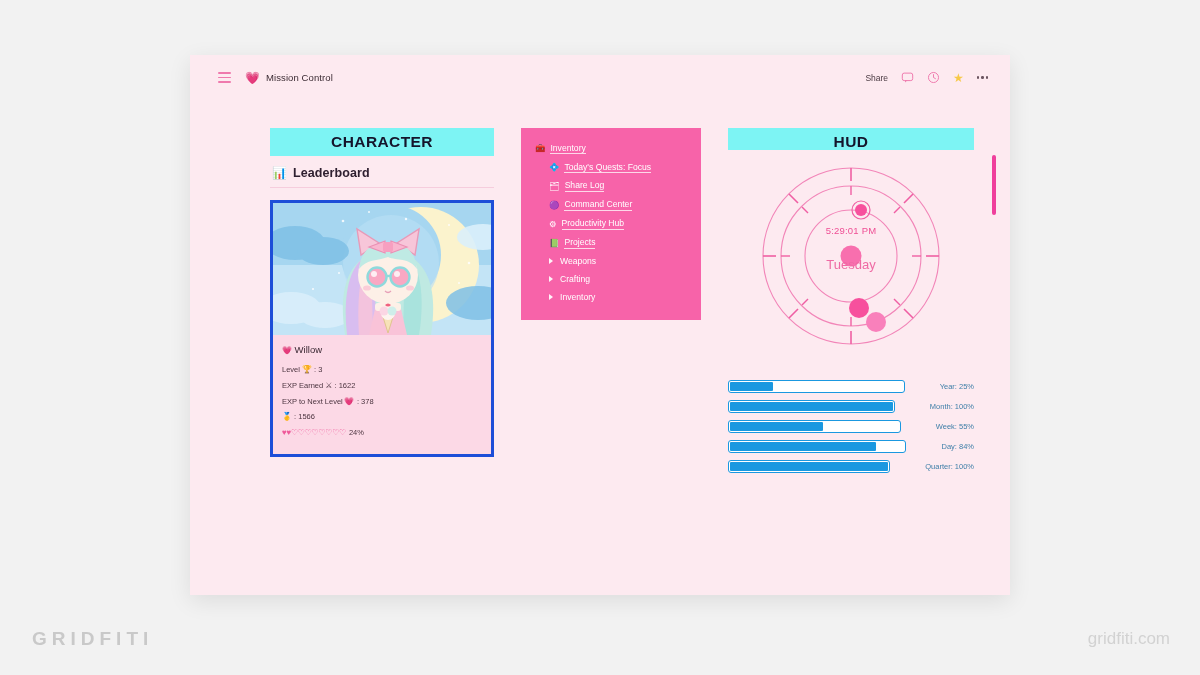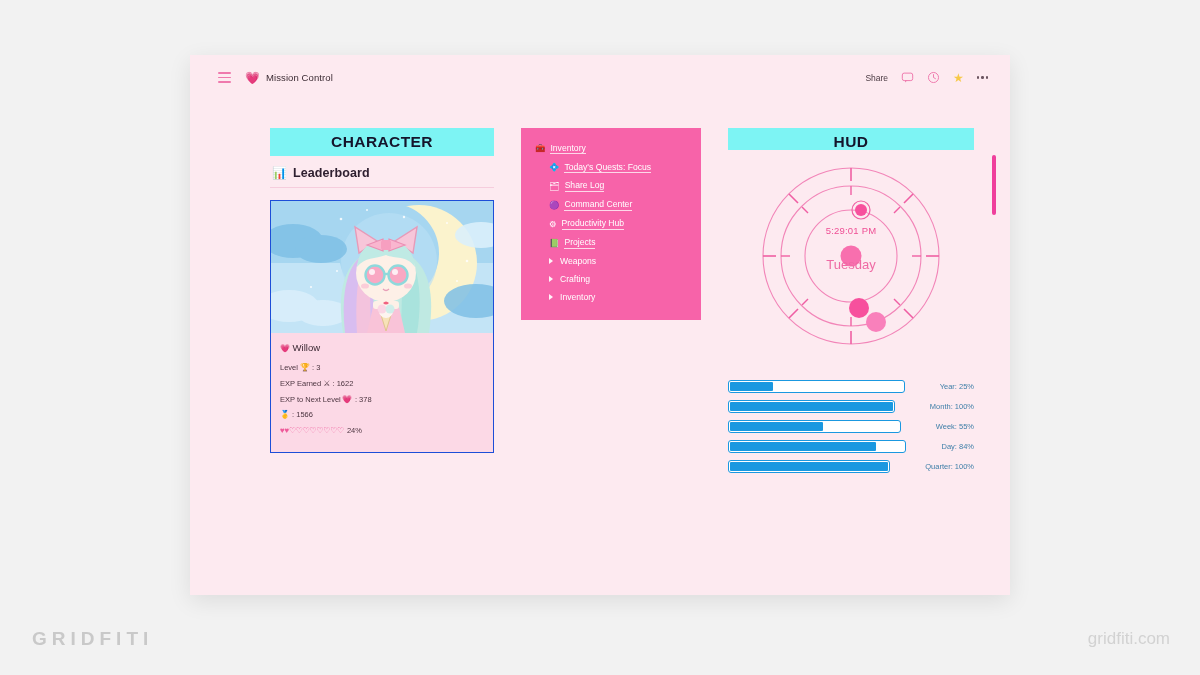--- a/index.html
+++ b/index.html
@@ -75,21 +75,21 @@
     padding: 10px 2px 7px 2px;
     border-bottom: 1px solid #f6cddd;
   }
   .leaderboard-row .lb-icon { font-size: 12px; line-height: 1; }
   .leaderboard-row .lb-text {
     font-size: 12.5px; font-weight: bold; color: #2f2030; letter-spacing: .1px;
   }
 
   .char-card {
     margin-top: 12px;
-    border: 1px solid #1d4ed8;
+    border: 3px solid #1d4ed8;
     background: #fcd9e6;
     overflow: hidden;
   }
   .char-art {
     height: 132px;
     position: relative;
     overflow: hidden;
     background: linear-gradient(180deg,#9fd2ef 0%, #bfe3f5 55%, #dff1fb 100%);
   }
   .char-stats { padding: 8px 9px 11px 9px; }

